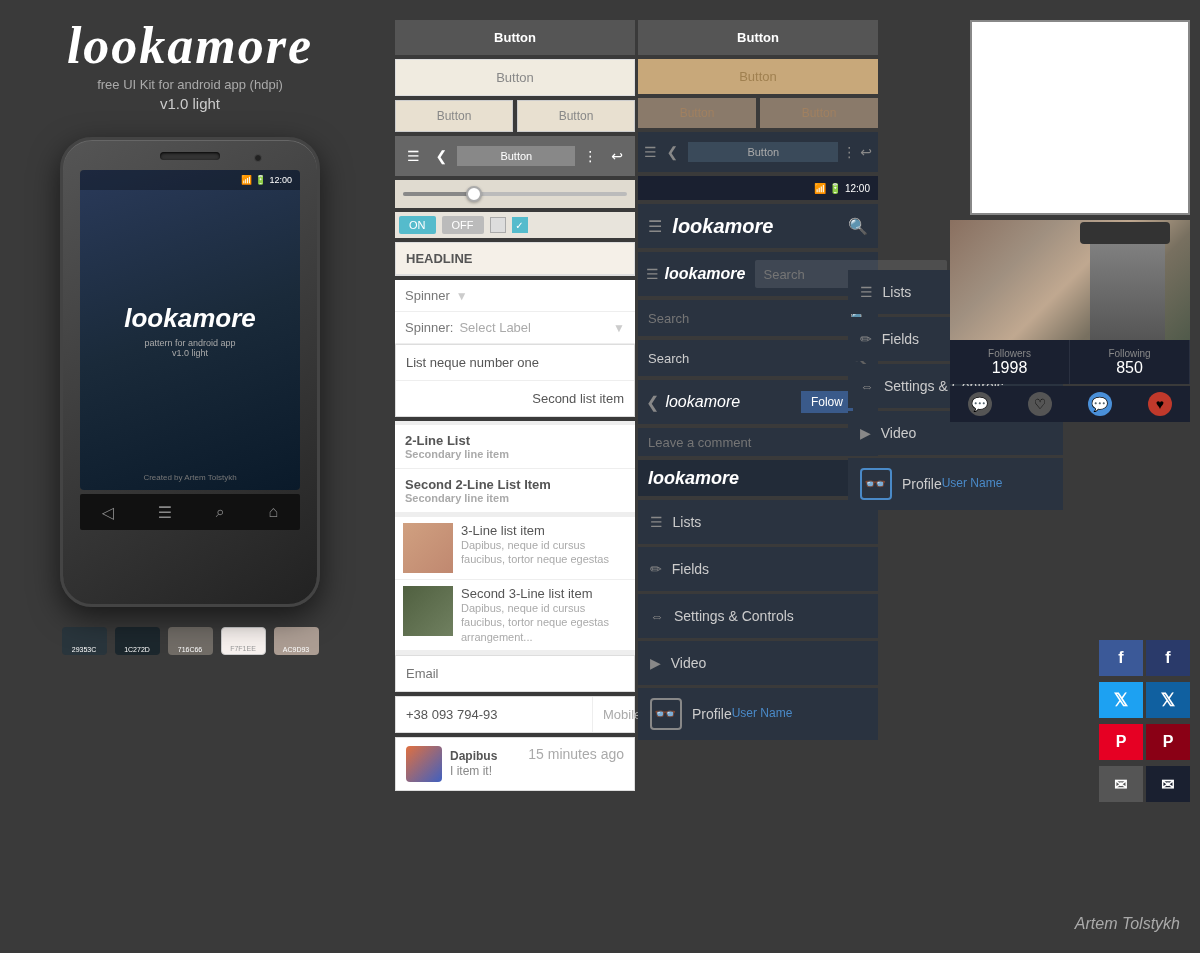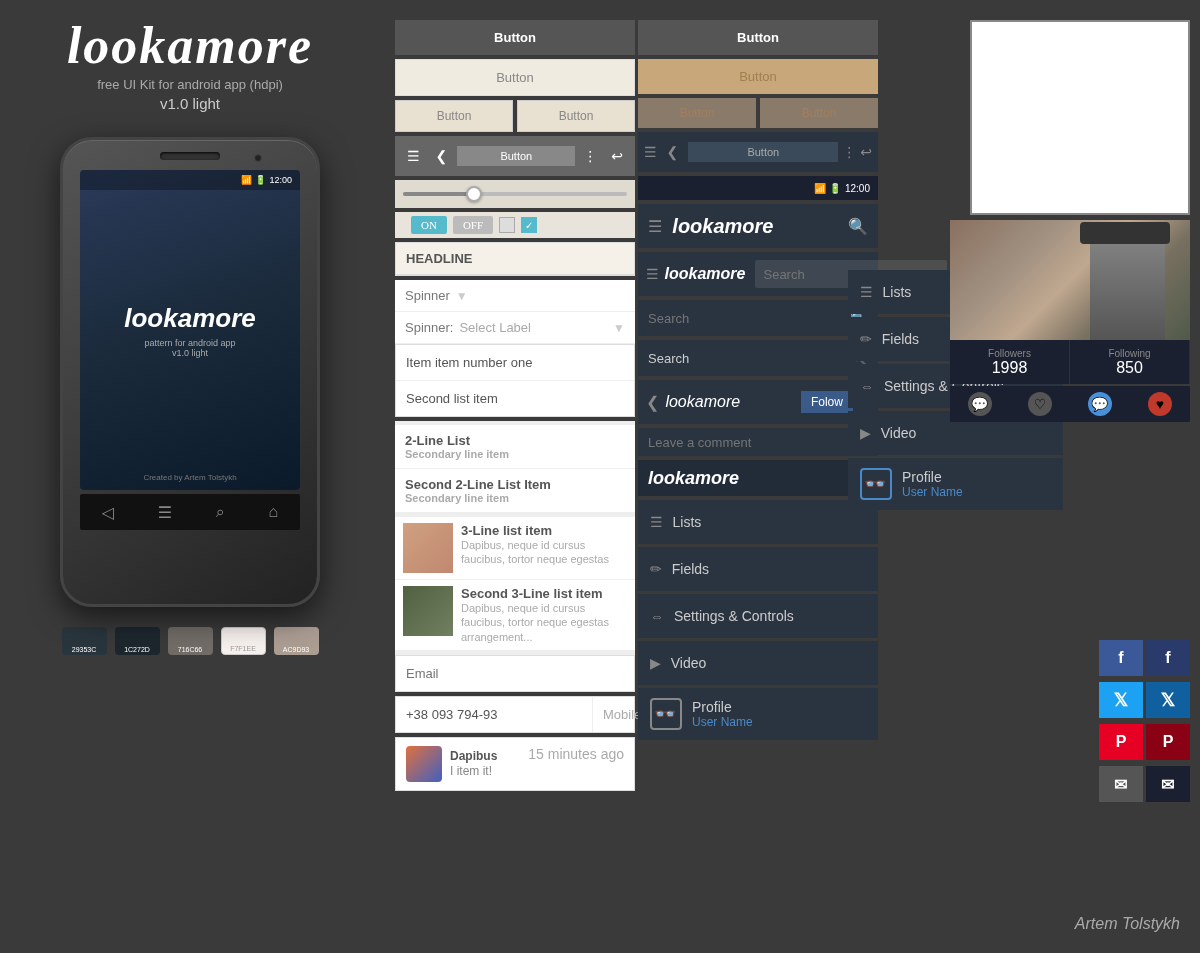--- a/index.html
+++ b/index.html
@@ -296,23 +296,22 @@
       left: 28%;
       box-shadow: 0 1px 3px rgba(0,0,0,0.3);
     }
 
     
     .toggle-row {
       display: flex;
       align-items: center;
       gap: 6px;
       margin-bottom: 4px;
-      padding: 4px 16px;
+      padding: 4px 4px;
       background: #e8e4dc;
-      font-family: Liberation Serif, serif;
     }
 
     .toggle-on {
       background: #5bc; color: #fff; padding: 3px 10px; font-size: 11px; border-radius: 2px;
     }
     .toggle-off {
       background: #bbb; color: #fff; padding: 3px 10px; font-size: 11px; border-radius: 2px;
     }
     .toggle-checkbox {
       width: 16px; height: 16px; background: #ddd; border: 1px solid #aaa;
@@ -340,20 +339,21 @@
 
     .list-item {
       padding: 10px 10px;
       font-size: 13px;
       color: #555;
       border-bottom: 1px solid #eee;
     }
 
     .list-item:last-child {
       border-bottom: none;
+      text-align: right;
     }
 
     .spinner-row {
       padding: 8px 10px;
       font-size: 13px;
       color: #777;
       border-bottom: 1px solid #eee;
       background: #fff;
       display: flex;
       align-items: center;
@@ -414,21 +414,21 @@
       overflow: hidden;
     }
 
     .three-line-content {
       flex: 1;
     }
 
     .three-line-title {
       font-size: 13px;
       color: #555;
-      font-weight: bold;
+      font-weight: normal;
     }
 
     .three-line-desc {
       font-size: 11px;
       color: #aaa;
       line-height: 1.3;
     }
 
     
     .input-field-light {
@@ -762,21 +762,21 @@
       border-radius: 4px;
       display: flex;
       align-items: center;
       justify-content: center;
       font-size: 18px;
       color: #888;
     }
 
     .profile-text {
       display: flex;
-      flex-direction: column;
+      flex-direction: row;
     }
 
     .profile-name {
       color: #ccc;
       font-size: 14px;
     }
 
     .profile-username {
       color: #4a8ac8;
       font-size: 12px;
@@ -1007,21 +1007,21 @@
     <span style="color:#ccc; font-size:12px">▼</span>
   </div>
   <div class="spinner-row">
     <span class="spinner-label">Spinner:</span>
     <span class="spinner-select">Select Label</span>
     <span style="color:#ccc; font-size:12px; margin-left:auto">▼</span>
   </div>
 
   
   <div class="list-section">
-    <div class="list-item">Item item number one</div>
+    <div class="list-item">List neque number one</div>
     <div class="list-item">Second list item</div>
   </div>
 
   <div class="section-divider"></div>
 
   
   <div class="two-line-item">
     <div class="two-line-primary">2-Line List</div>
     <div class="two-line-secondary">Secondary line item</div>
   </div>

